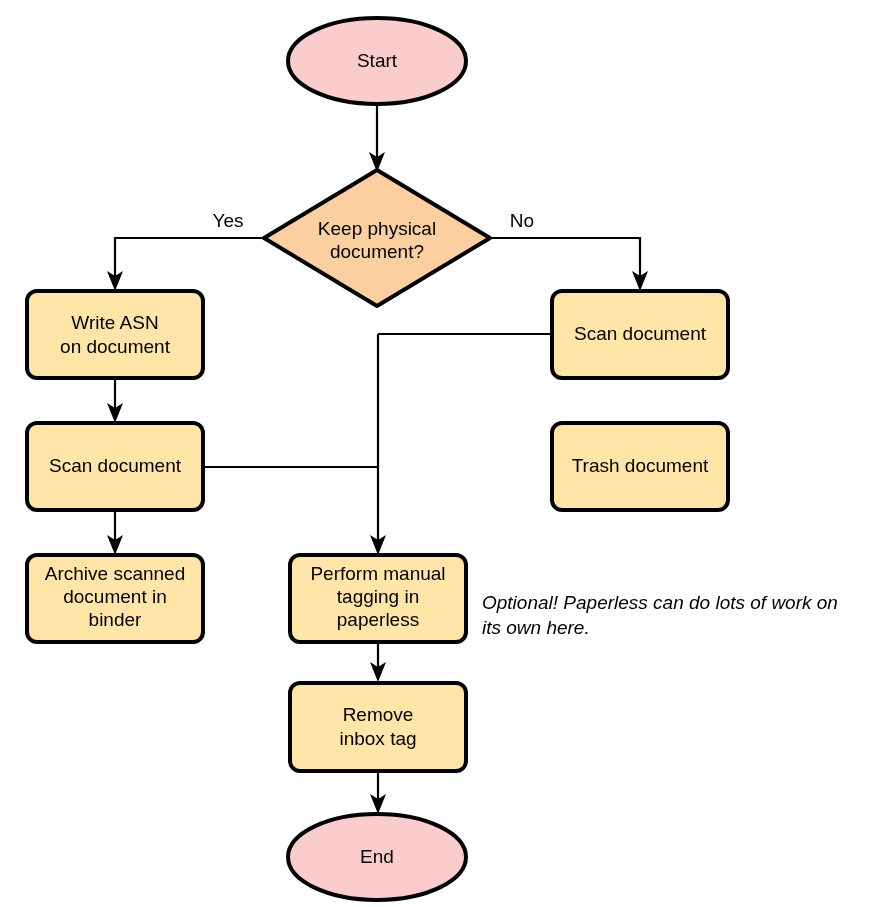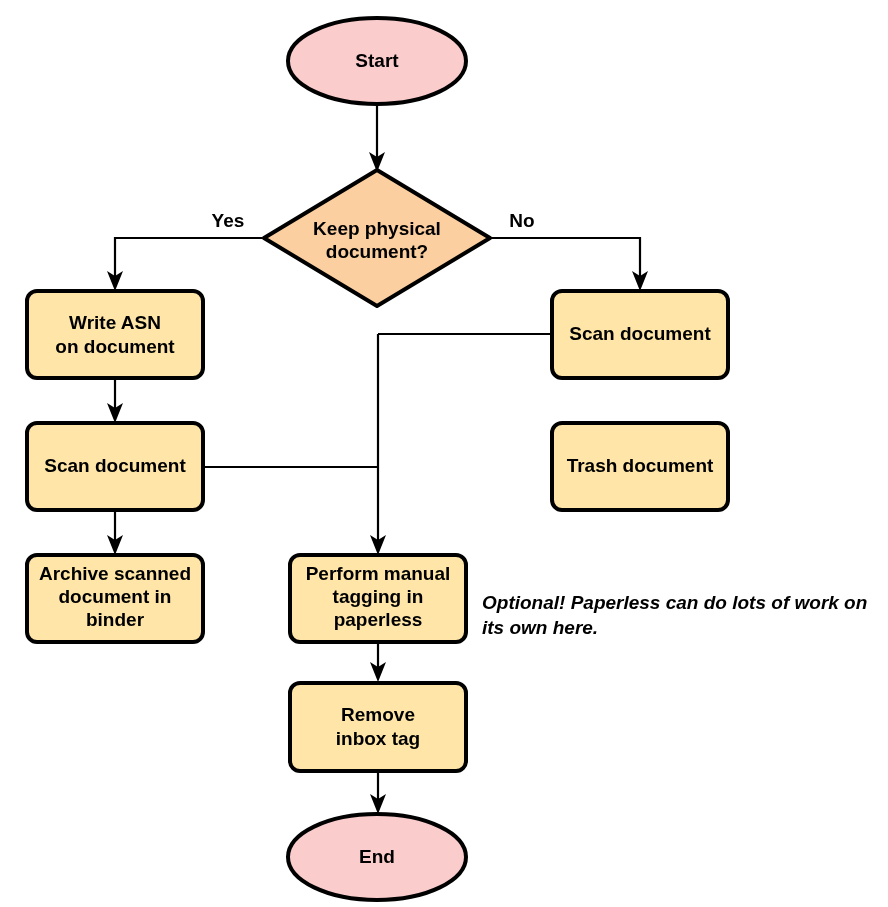--- a/index.html
+++ b/index.html
@@ -10,21 +10,20 @@
   body {
     width: 888px;
     height: 907px;
     font-family: "Liberation Sans", sans-serif;
     overflow: hidden;
   }
   #flowchart-root {
     position: relative;
     width: 888px;
     height: 907px;
-    font-weight: bold;
   }
   svg.flow {
     display: block;
     width: 888px;
     height: 907px;
   }
   .node-shape {
     stroke: #000000;
     stroke-width: 4;
     stroke-linejoin: round;

